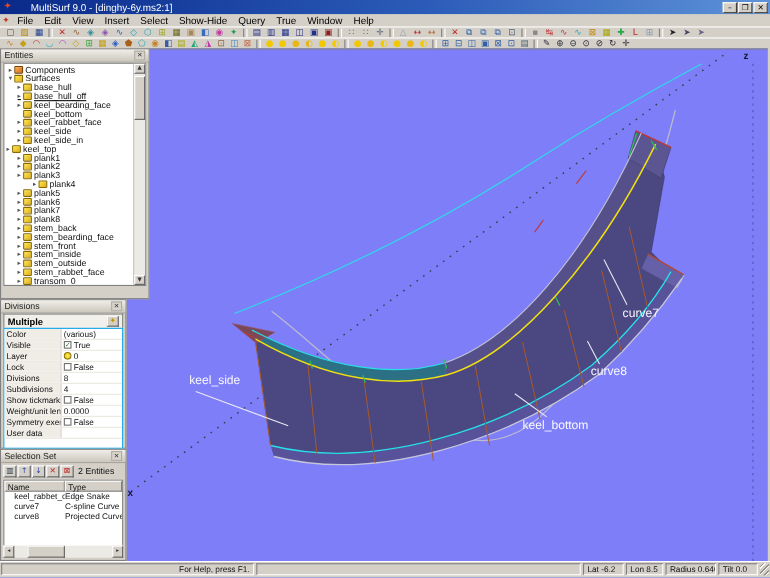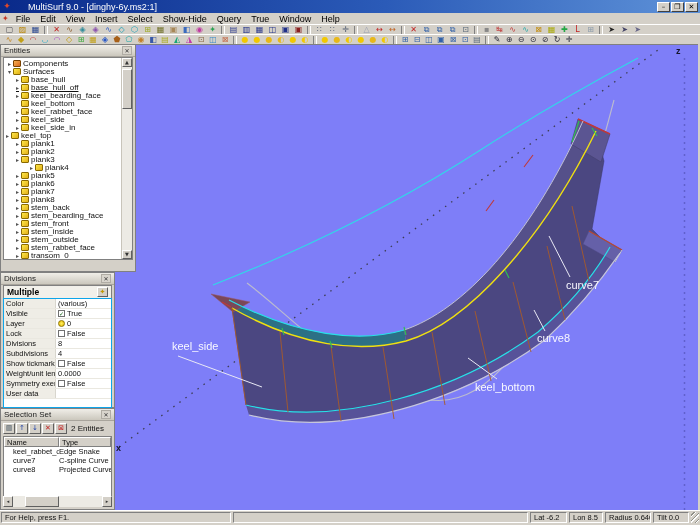--- a/index.html
+++ b/index.html
@@ -94,21 +94,21 @@
   #hscroll{position:absolute;left:2px;right:2px;bottom:2px;height:11px;background:#ECEAE4;display:flex;}
   .hbtn{width:10px;height:11px;background:#D4D0C8;border:1px solid;border-color:#FFFFFF #606060 #606060 #FFFFFF;
     font-size:5px;line-height:9px;text-align:center;color:#333;box-sizing:border-box;font-family:"DejaVu Sans",sans-serif;flex:0 0 10px;}
   #hthumb{width:34px;height:11px;background:#D4D0C8;border:1px solid;border-color:#FFFFFF #606060 #606060 #FFFFFF;
     box-sizing:border-box;margin-left:12px;}
   
   #statusbar{position:absolute;left:0;top:510px;width:700px;height:13px;background:#D4D0C8;border-top:1px solid #FFFFFF;
     display:flex;align-items:stretch;font-size:7.5px;padding:1px 1px 0;box-sizing:border-box;color:#111;}
   .sbcell{border:1px solid;border-color:#808080 #FFFFFF #FFFFFF #808080;margin-right:2px;padding:0 3px;
     line-height:9px;white-space:nowrap;overflow:hidden;box-sizing:border-box;}
-  .sb-msg{flex:0 0 230px;}
+  .sb-msg{flex:0 0 230px;text-align:right;}
   .sb-l{flex:0 0 224px;}
   .sb-e{flex:1;}
   .sb-lat{flex:0 0 37px;}
   .sb-lon{flex:0 0 34px;}
   .sb-rad{flex:0 0 46px;}
   .sb-tilt{flex:0 0 36px;}
   #grip{width:8px;background:repeating-linear-gradient(135deg,#D4D0C8 0 2px,#909088 2px 3px,#FFFFFF 3px 4px);}
 </style>
 </head>
 <body>

